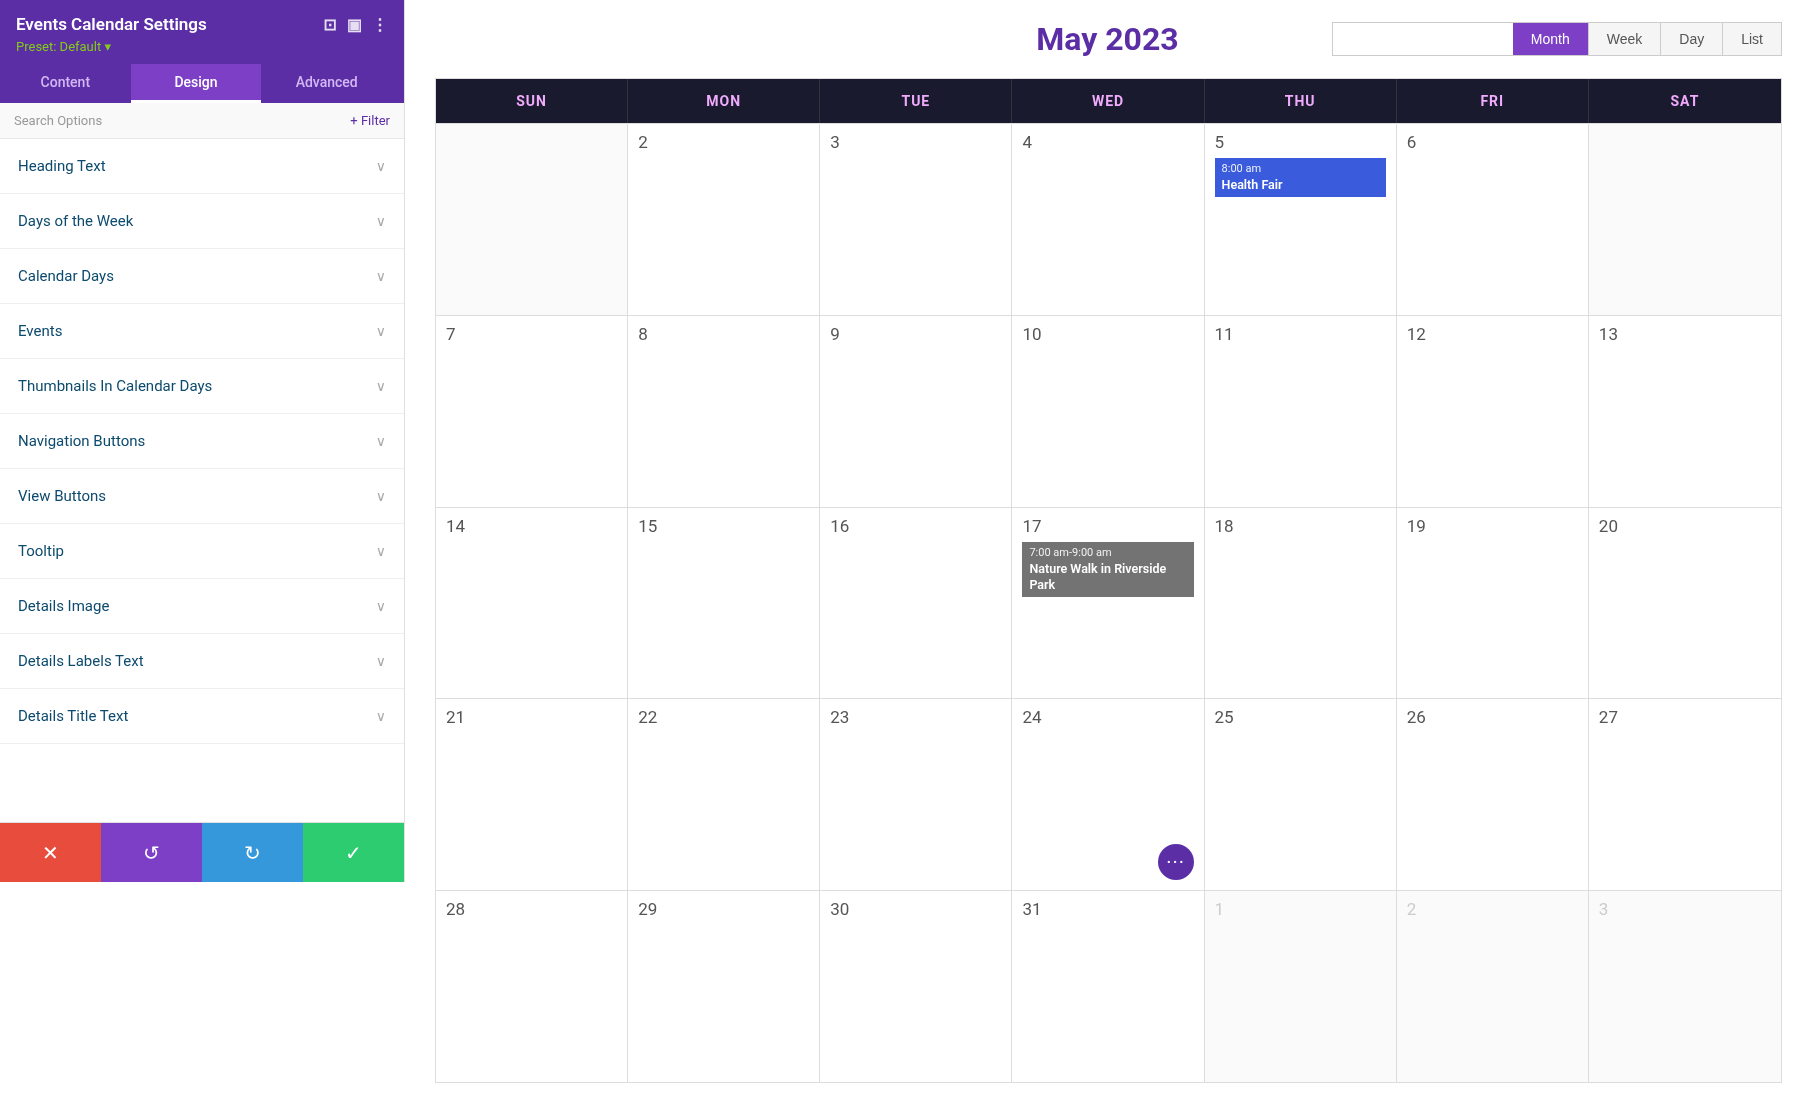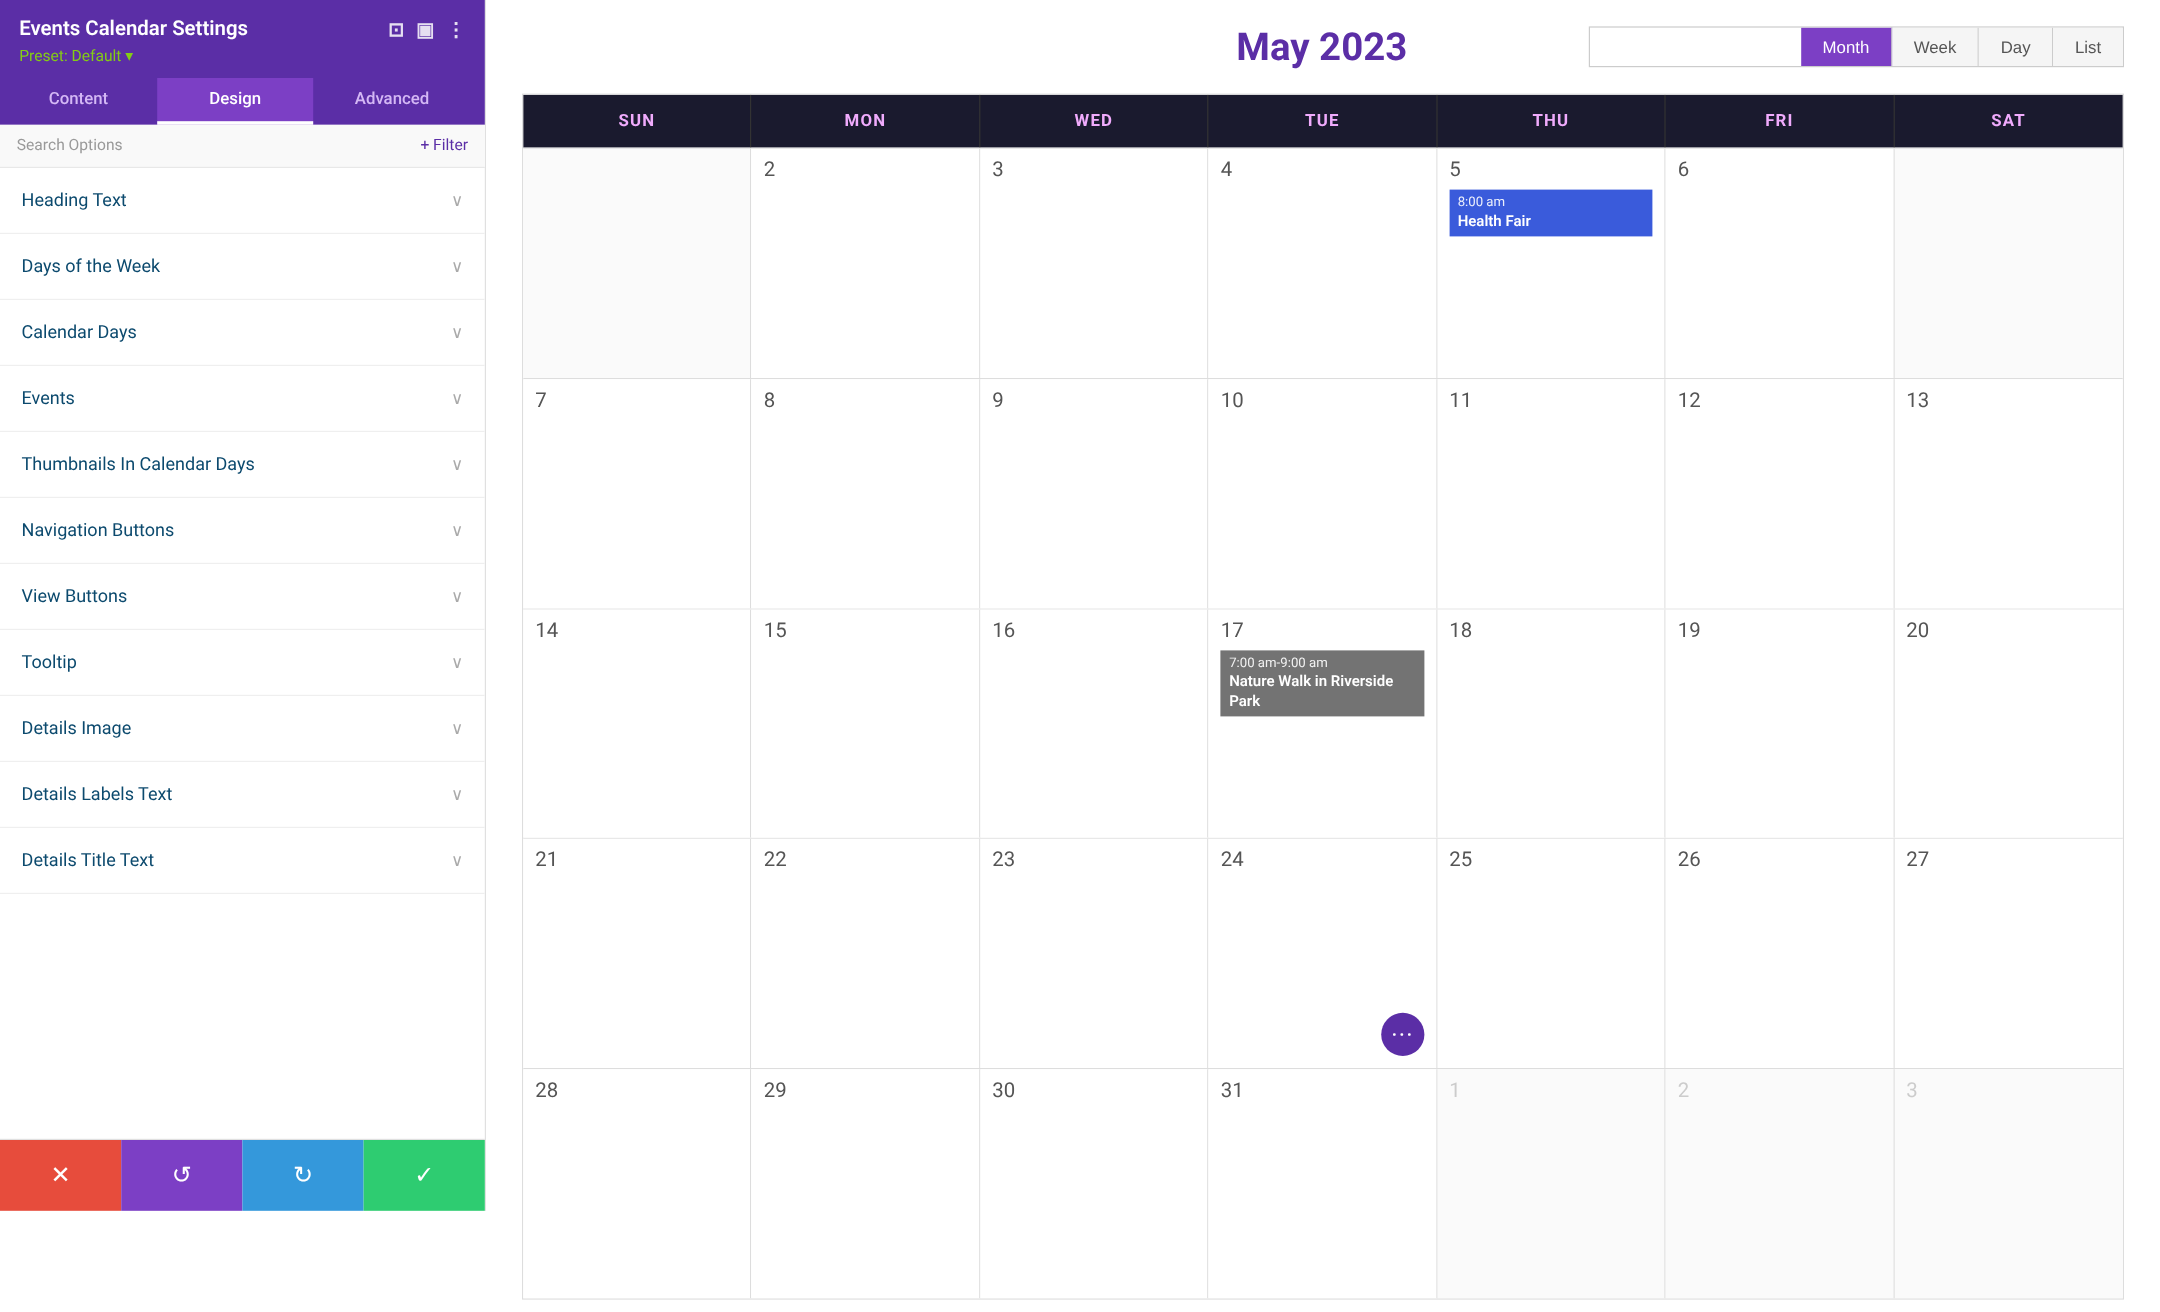--- a/index.html
+++ b/index.html
@@ -6,21 +6,21 @@
     body { font-family: -apple-system, BlinkMacSystemFont, 'Segoe UI', Roboto, sans-serif; display: flex; width: 1800px; height: 1093px; overflow: hidden; background: #fff; }
 
     
     #left-panel {
       width: 405px;
       min-width: 405px;
       background: #fff;
       display: flex;
       flex-direction: column;
       border-right: 1px solid #e0e0e0;
-      height: 1009px;
+      height: 882px;
     }
 
     #panel-header {
       background: #5b2ea6;
       color: #fff;
       padding: 14px 16px 10px 16px;
     }
 
     #panel-title {
       font-size: 17px;
@@ -144,21 +144,21 @@
     .btn-undo   { background: #7c3fc5; color: #fff; }
     .btn-redo   { background: #3498db; color: #fff; }
     .btn-save   { background: #2ecc71; color: #fff; }
 
     
     #right-panel {
       flex: 1;
       display: flex;
       flex-direction: column;
       background: #fff;
-      padding: 20px 30px 10px 30px;
+      padding: 20px 18px 10px 30px;
       overflow: hidden;
     }
 
     #calendar-header {
       display: flex;
       align-items: center;
       justify-content: space-between;
       margin-bottom: 20px;
     }
 
@@ -411,22 +411,22 @@
       <button class="view-btn">Day</button>
       <button class="view-btn">List</button>
     </div>
   </div>
 
   <div id="calendar-grid">
 
     <div id="day-headers">
       <div class="day-header">SUN</div>
       <div class="day-header">MON</div>
+      <div class="day-header">TUE</div>
       <div class="day-header">WED</div>
-      <div class="day-header">TUE</div>
       <div class="day-header">THU</div>
       <div class="day-header">FRI</div>
       <div class="day-header">SAT</div>
     </div>
 
     <div id="calendar-body">
 
       <div class="calendar-row">
         <div class="calendar-cell grayed"><span class="day-num"></span></div>
         <div class="calendar-cell"><span class="day-num">2</span></div>

